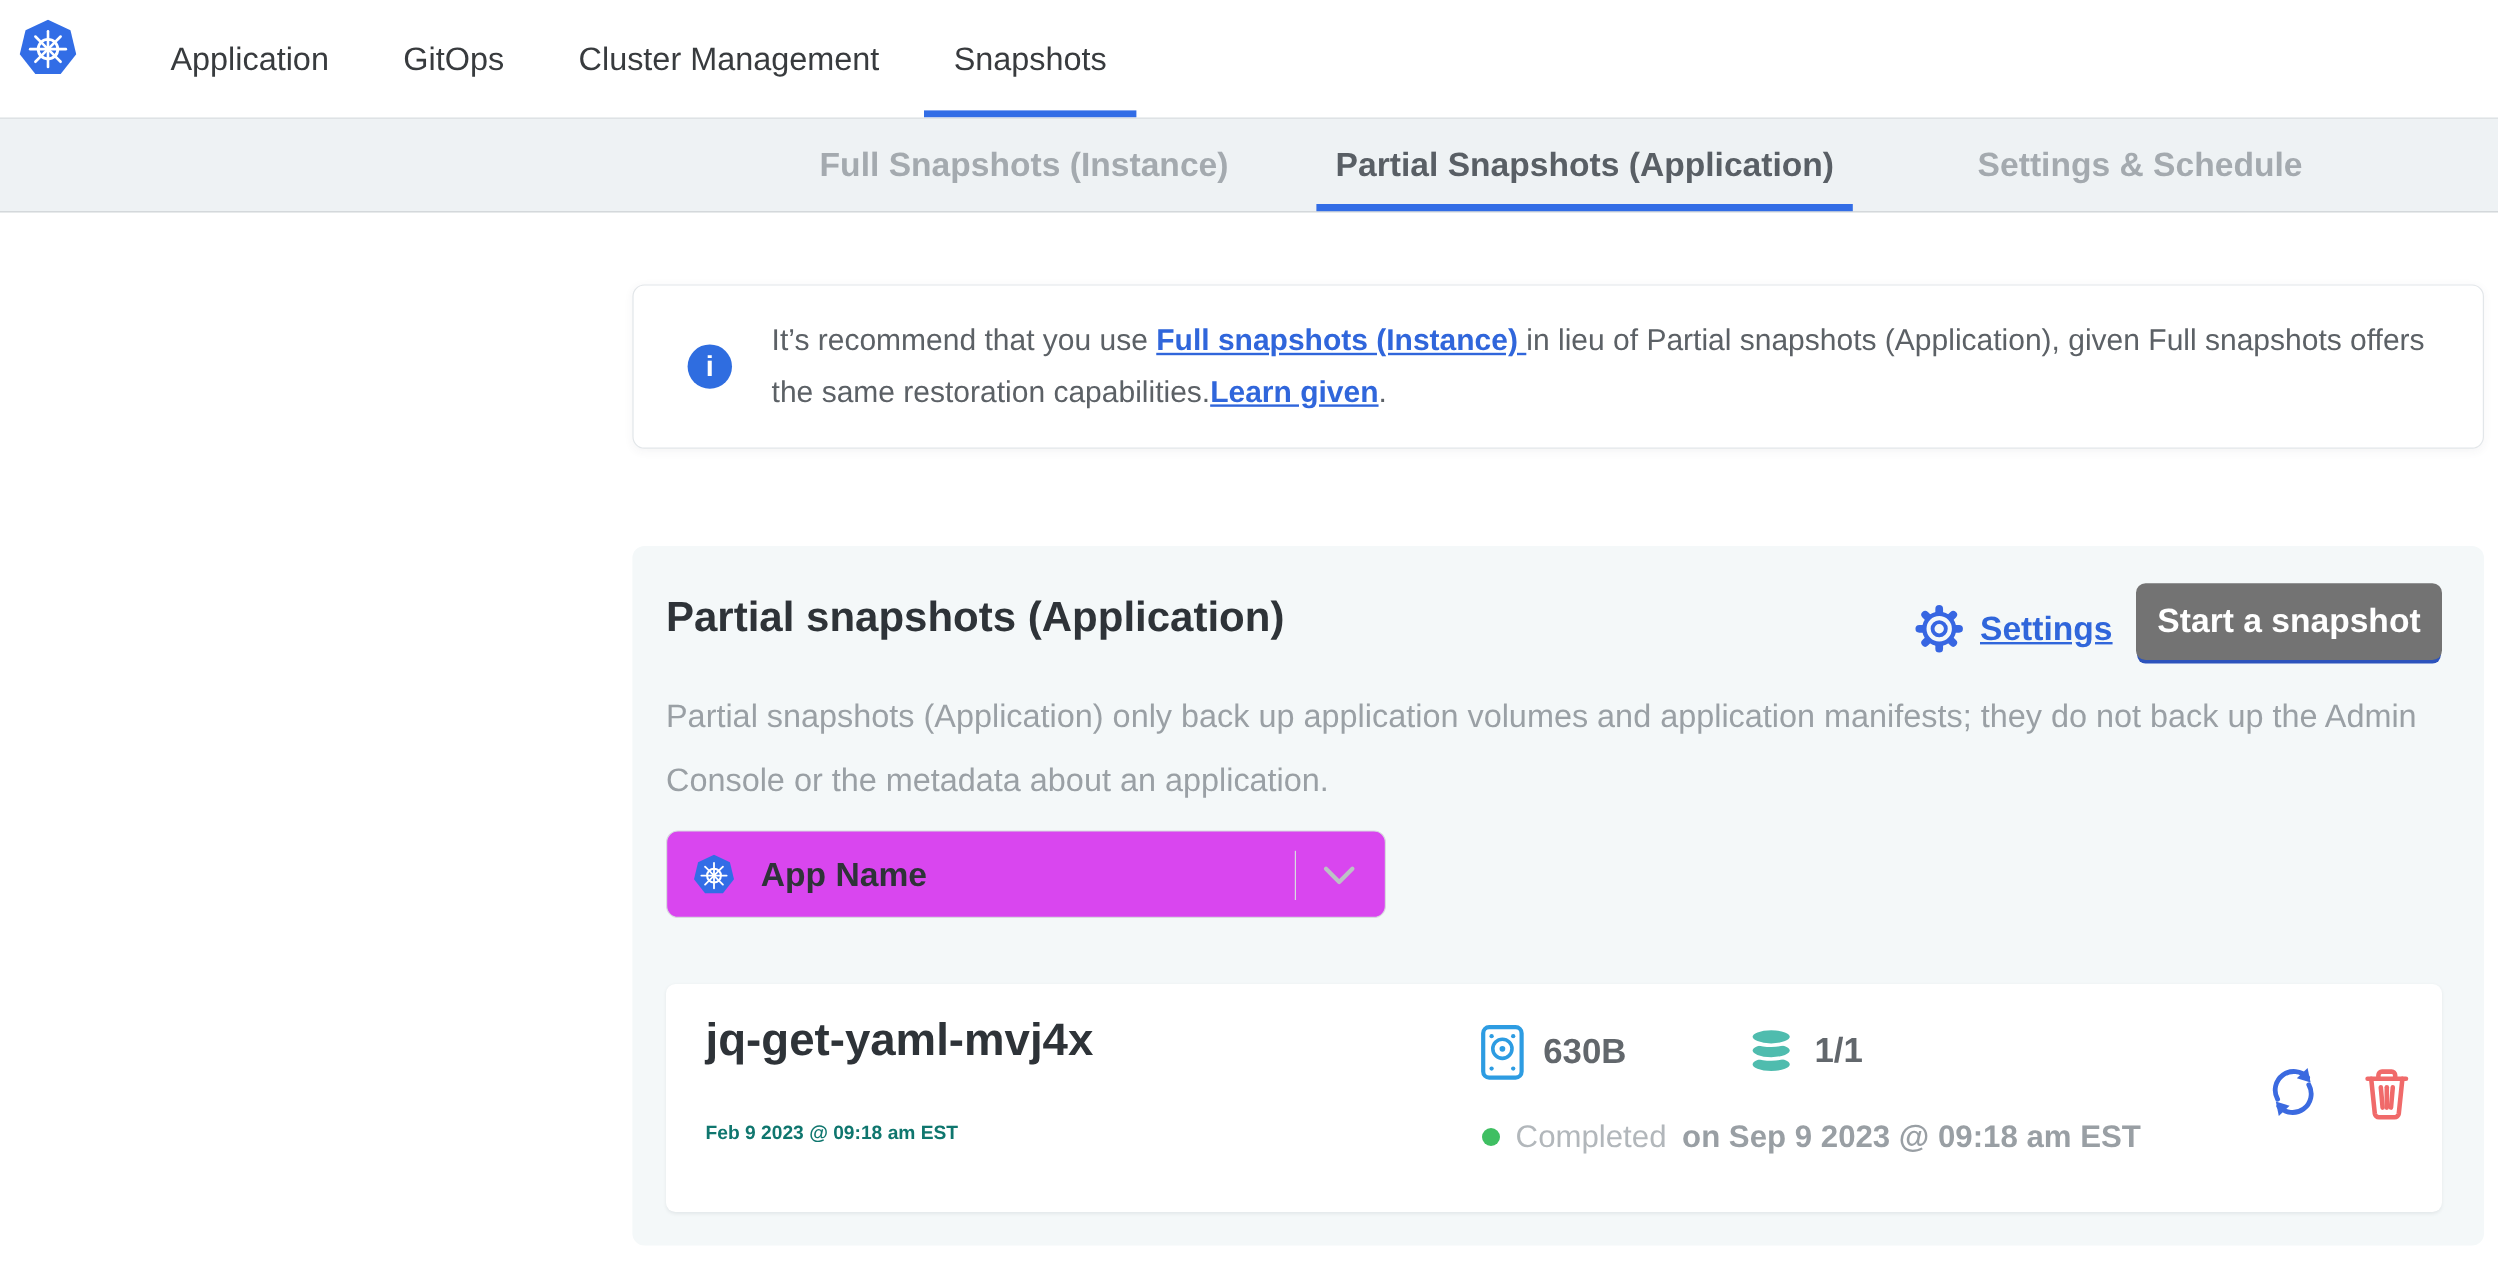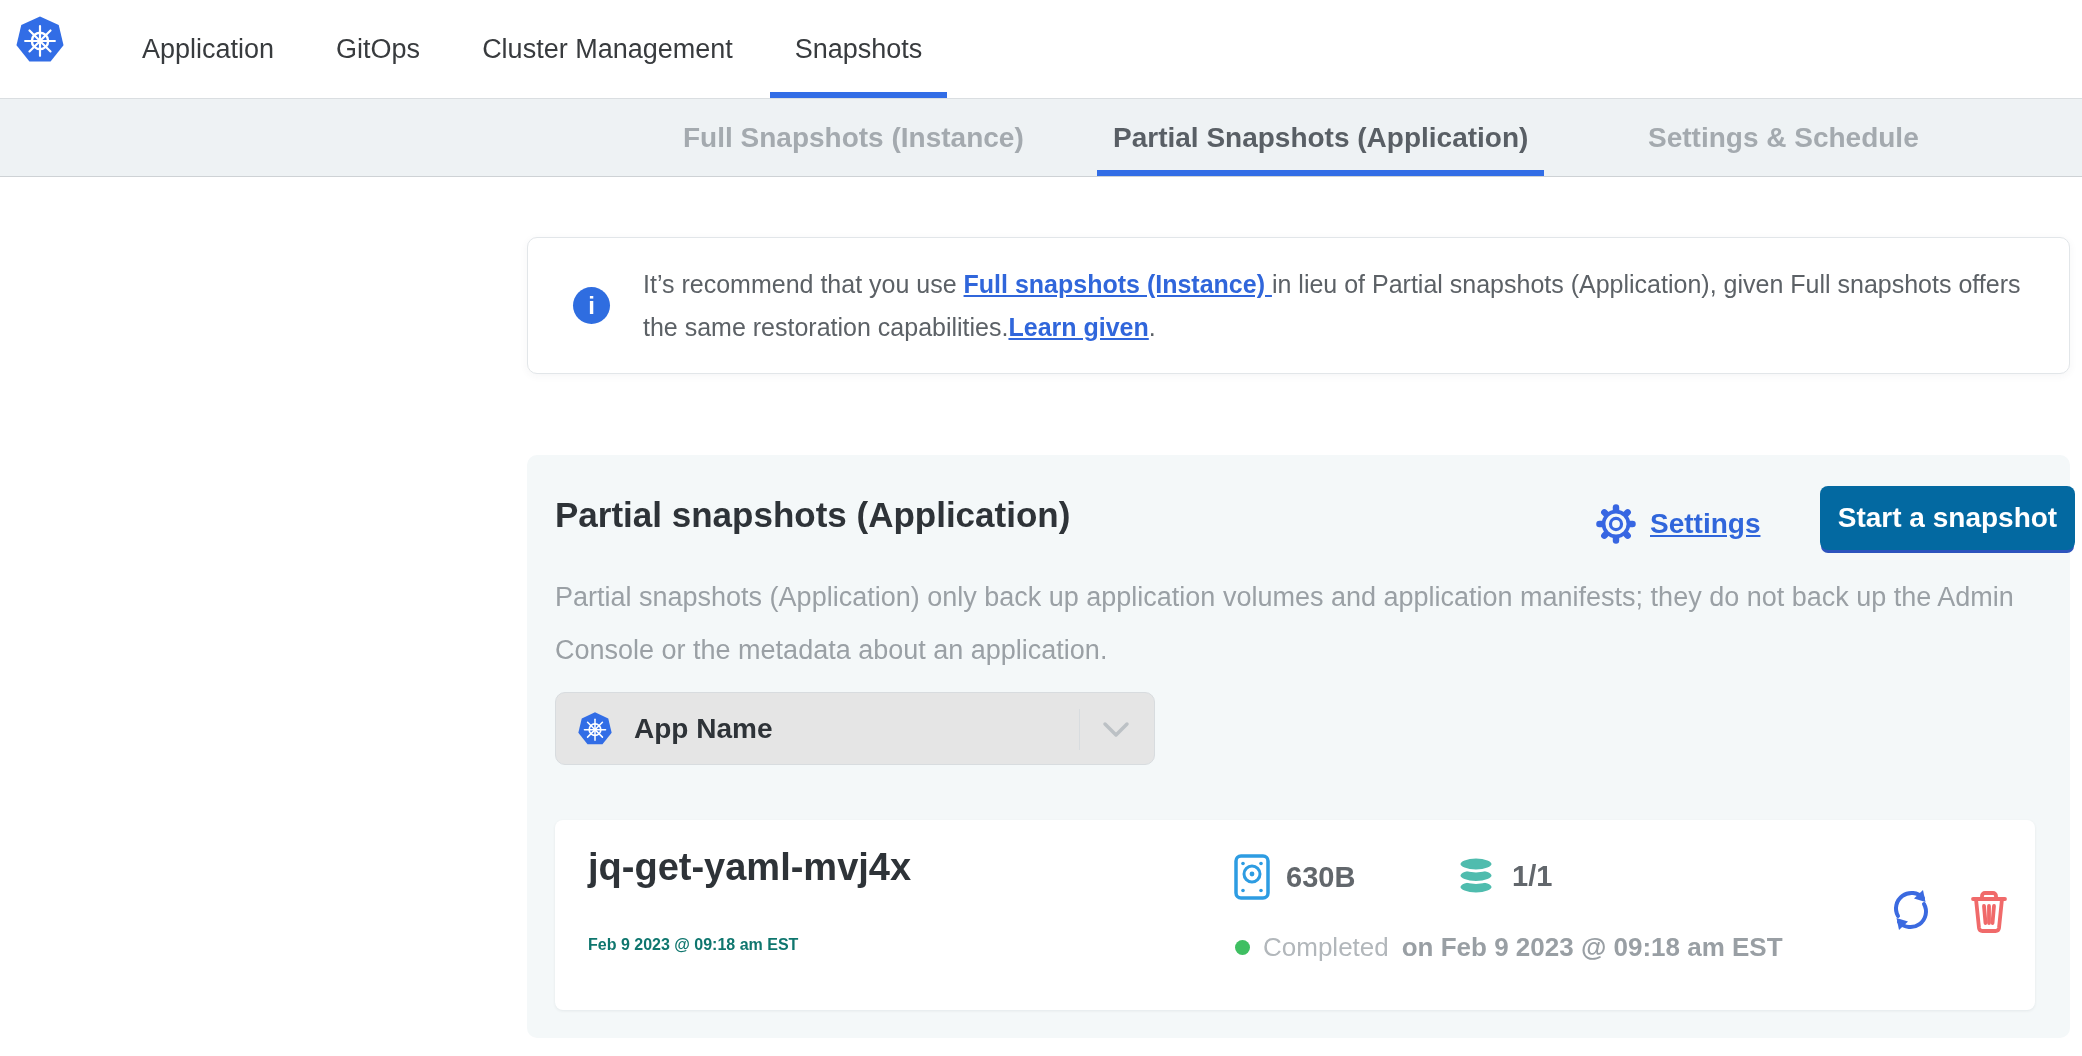--- a/index.html
+++ b/index.html
@@ -36,28 +36,28 @@
   .banner-text { margin-left:33px; width:1412px; font-size:25px; line-height:43px; color:#5c6166; }
   .banner-link { color:#3066db; font-weight:700; text-decoration:underline; cursor:pointer; }
 
   
   .panel { position:absolute; left:527px; top:455px; width:1543px; height:583px;
            background:#f4f8f9; border-radius:10px; }
   .panel-title { position:absolute; left:28px; top:40px; font-size:35px; font-weight:700; color:#2e3338; }
   .settings-link { position:absolute; left:1066px; top:46px; display:flex; align-items:center; gap:11px; cursor:pointer; }
   .settings-label { font-size:28px; font-weight:700; color:#3066db; text-decoration:underline; }
   .start-btn { position:absolute; left:1253px; top:31px; width:255px; height:64px;
-               background:#0369a1; border:none; border-radius:8px; color:#fff;
+               background:#737373; border:none; border-radius:8px; color:#fff;
                font-size:28px; font-weight:700; font-family:inherit;
-               box-shadow:0 4px 0 -1px #2c53bd; cursor:pointer;margin-left:40px; }
+               box-shadow:0 4px 0 -1px #2c53bd; cursor:pointer; }
   .panel-desc { position:absolute; left:28px; top:116px; width:1480px;
                 font-size:27px; line-height:53px; color:#9aa0a5; }
 
   
-  .app-select { position:absolute; left:28px; top:237px; width:600px; height:73px; background:#e5e5e5;
+  .app-select { position:absolute; left:28px; top:237px; width:600px; height:73px; background:#d946ef;
                 border:1px solid #d8dcdf; border-radius:10px; display:flex; align-items:center; cursor:pointer; }
   .k8s-mini { width:34px; height:34px; margin-left:22px; flex:0 0 auto; }
   .app-select-label { margin-left:22px; font-size:28px; font-weight:700; color:#2e3338; }
   .select-divider { position:absolute; right:74px; top:16px; height:41px; width:1px; background:#d8dcdf; }
   .chevron { position:absolute; right:24px; top:28px; }
 
   
   .snapshot-row { position:absolute; left:28px; top:365px; width:1480px; height:190px;
                   background:#fff; border-radius:8px; box-shadow:0 1px 3px rgba(40,50,60,0.08); }
   .snap-name { position:absolute; left:33px; top:26px; font-size:38px; font-weight:700; color:#2e3338; }
@@ -184,21 +184,21 @@
             <ellipse cx="20" cy="19.5" rx="17" ry="7"></ellipse>
             <ellipse cx="20" cy="8" rx="17" ry="7"></ellipse>
           </g>
         </svg>
         <span class="metric-value">1/1</span>
       </div>
 
       <div class="status-line">
         <span class="status-dot"></span>
         <span class="status-text">Completed</span>
-        <span class="status-detail">on Feb 9 2023 @ 09:18 am EST</span>
+        <span class="status-detail">on Sep 9 2023 @ 09:18 am EST</span>
       </div>
 
       <div class="action-restore">
         <svg width="48" height="48" viewBox="0 0 48 48">
           <g fill="none" stroke="#3b6ae0" stroke-width="4" stroke-linecap="round">
             <path d="M11 30 A15.5 15.5 0 0 1 36 12"></path>
             <path d="M37 18 A15.5 15.5 0 0 1 12 36"></path>
           </g>
           <polygon points="36,4 38.5,16 27,12.5" fill="#3b6ae0"></polygon>
           <polygon points="12,44 9.5,32 21,35.5" fill="#3b6ae0"></polygon>

